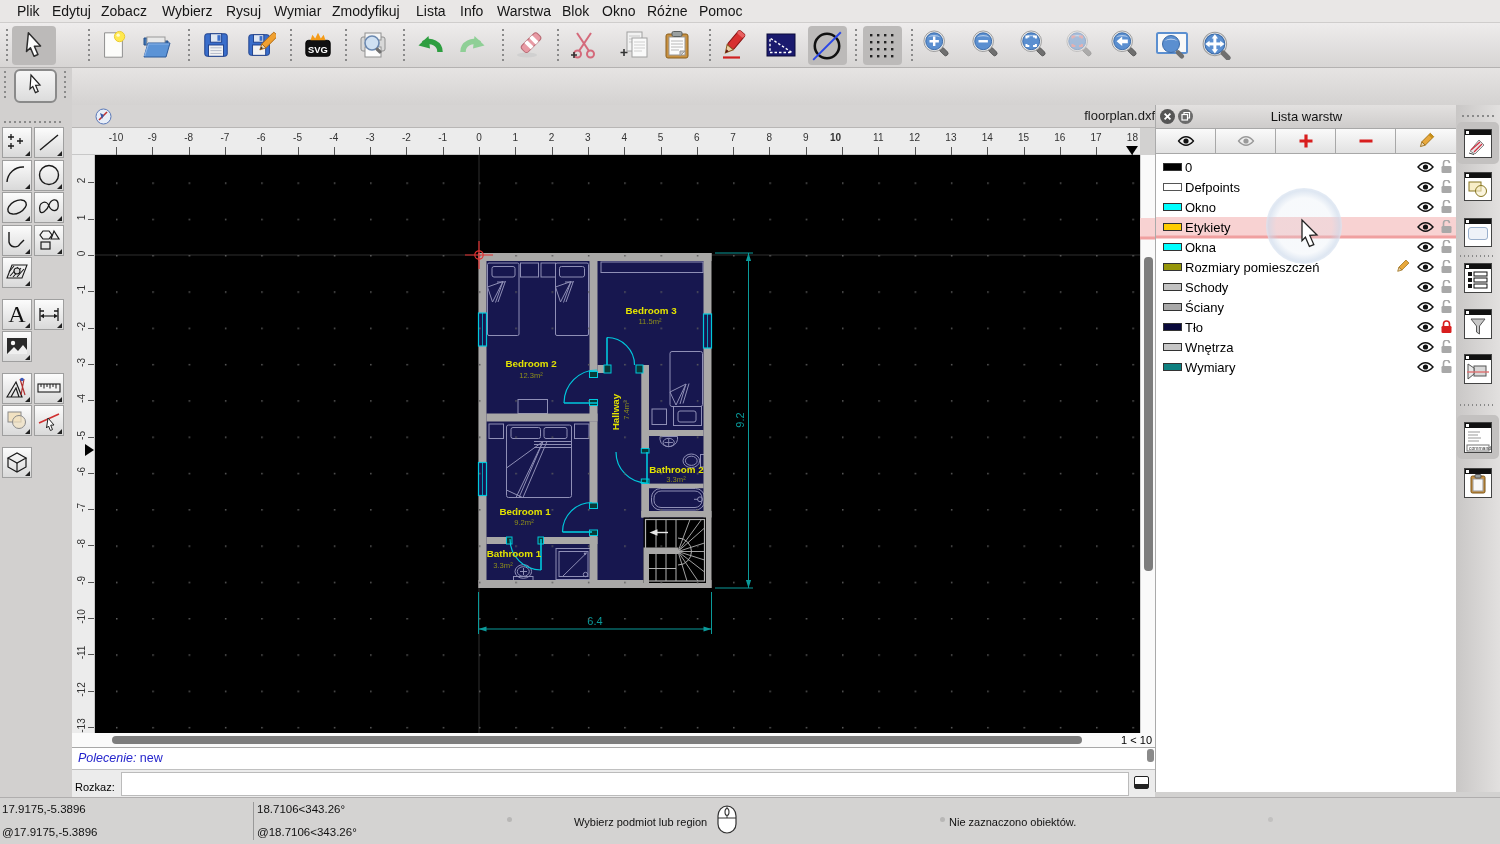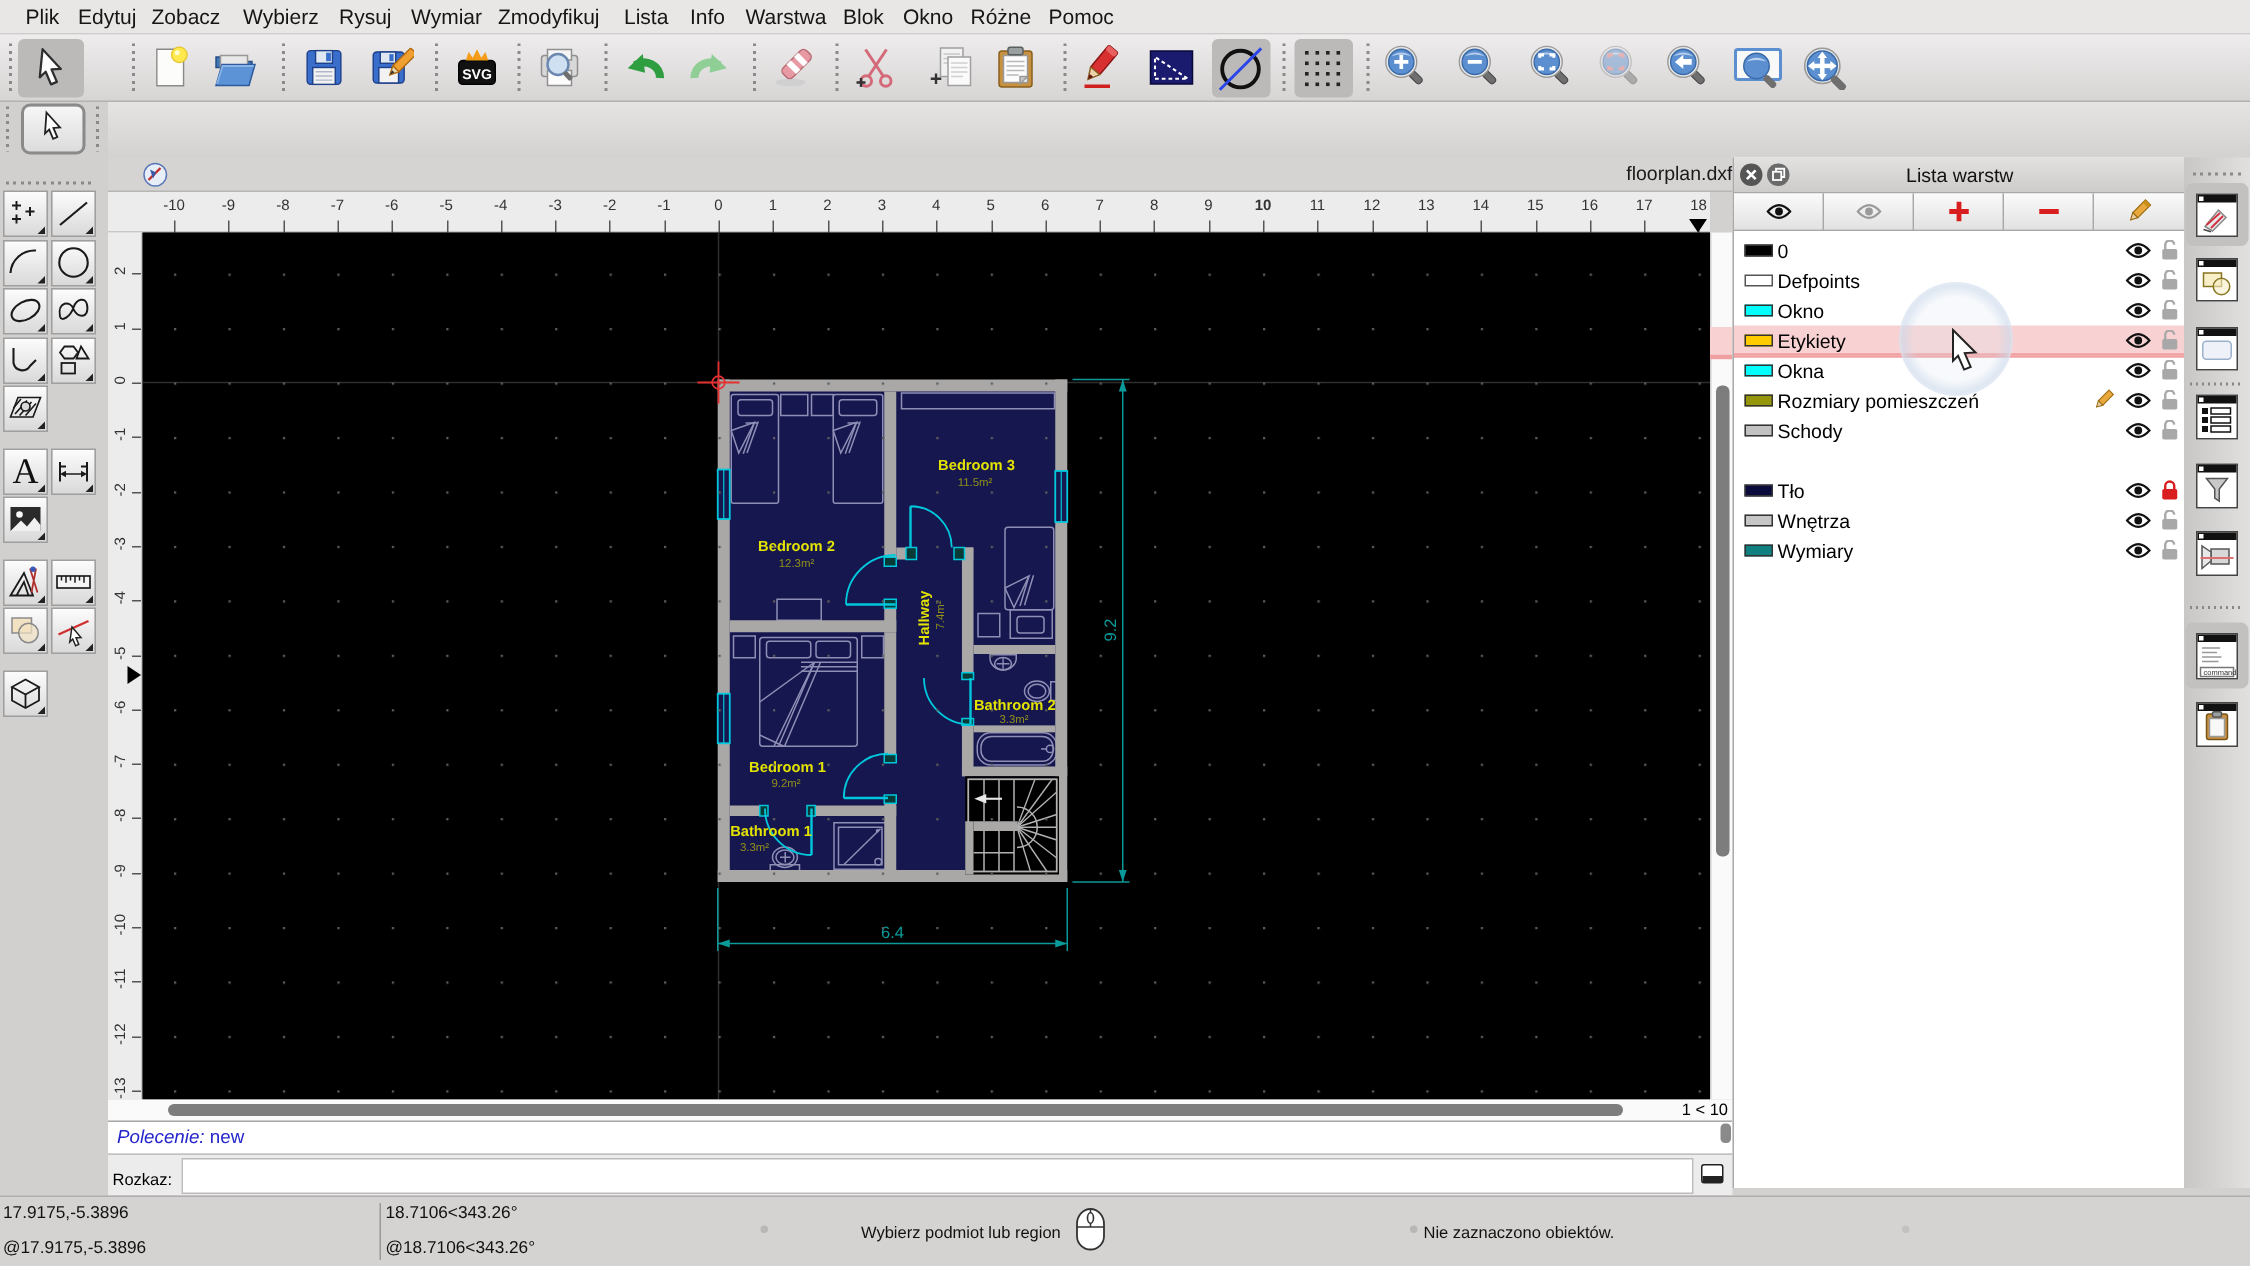--- a/index.html
+++ b/index.html
@@ -445,21 +445,21 @@
     <div class="rnum" style="left:576.5px; top:4px; width:24px; text-align:center;">5</div>
     <div style="position:absolute; left:588.5px; top:19px; width:1px; height:8px; background:#555;"></div>
     <div class="rnum" style="left:612.8px; top:4px; width:24px; text-align:center;">6</div>
     <div style="position:absolute; left:624.8px; top:19px; width:1px; height:8px; background:#555;"></div>
     <div class="rnum" style="left:649.1px; top:4px; width:24px; text-align:center;">7</div>
     <div style="position:absolute; left:661.1px; top:19px; width:1px; height:8px; background:#555;"></div>
     <div class="rnum" style="left:685.4px; top:4px; width:24px; text-align:center;">8</div>
     <div style="position:absolute; left:697.4px; top:19px; width:1px; height:8px; background:#555;"></div>
     <div class="rnum" style="left:721.7px; top:4px; width:24px; text-align:center;">9</div>
     <div style="position:absolute; left:733.7px; top:19px; width:1px; height:8px; background:#555;"></div>
-    <div class="rnum" style="left:758.0px; top:4px; width:24px; text-align:center;font-weight:bold;">10</div>
+    <div class="rnum" style="left:758.0px; top:4px; width:24px; text-align:left;font-weight:bold;">10</div>
     <div style="position:absolute; left:770.0px; top:19px; width:1px; height:8px; background:#555;"></div>
     <div class="rnum" style="left:794.3px; top:4px; width:24px; text-align:center;">11</div>
     <div style="position:absolute; left:806.3px; top:19px; width:1px; height:8px; background:#555;"></div>
     <div class="rnum" style="left:830.6px; top:4px; width:24px; text-align:center;">12</div>
     <div style="position:absolute; left:842.6px; top:19px; width:1px; height:8px; background:#555;"></div>
     <div class="rnum" style="left:866.9px; top:4px; width:24px; text-align:center;">13</div>
     <div style="position:absolute; left:878.9px; top:19px; width:1px; height:8px; background:#555;"></div>
     <div class="rnum" style="left:903.2px; top:4px; width:24px; text-align:center;">14</div>
     <div style="position:absolute; left:915.2px; top:19px; width:1px; height:8px; background:#555;"></div>
     <div class="rnum" style="left:939.5px; top:4px; width:24px; text-align:center;">15</div>
@@ -817,20 +817,32 @@
       <div class="lname">Schody</div>
       <div style="position:absolute; left:261px; top:4px; line-height:0;"><svg width="17" height="12" viewBox="0 0 17 12">
           <path d="M1,6 Q8.5,-2.5 16,6 Q8.5,14.5 1,6 Z" fill="none" stroke="#111" stroke-width="1.4"></path>
           <circle cx="8.5" cy="6" r="2.6" fill="#111"></circle>
         </svg></div>
       <div style="position:absolute; left:284px; top:3px; line-height:0;"><svg width="13" height="14" viewBox="0 0 13 14">
           <path d="M3.5,6 V3.5 a3,3 0 0 1 6,-0.4" fill="none" stroke="#a8a8a8" stroke-width="1.6"></path>
           <rect x="1.5" y="6" width="10" height="7" rx="1.2" fill="#a8a8a8"></rect>
         </svg></div>
     </div>
+    <div class="lrow" style="top:192px; ">
+      <div class="lsw" style="background:#a8a8a8; border-color:#333;"></div>
+      <div class="lname">Ściany</div>
+      <div style="position:absolute; left:261px; top:4px; line-height:0;"><svg width="17" height="12" viewBox="0 0 17 12">
+          <path d="M1,6 Q8.5,-2.5 16,6 Q8.5,14.5 1,6 Z" fill="none" stroke="#111" stroke-width="1.4"></path>
+          <circle cx="8.5" cy="6" r="2.6" fill="#111"></circle>
+        </svg></div>
+      <div style="position:absolute; left:284px; top:3px; line-height:0;"><svg width="13" height="14" viewBox="0 0 13 14">
+          <path d="M3.5,6 V3.5 a3,3 0 0 1 6,-0.4" fill="none" stroke="#a8a8a8" stroke-width="1.6"></path>
+          <rect x="1.5" y="6" width="10" height="7" rx="1.2" fill="#a8a8a8"></rect>
+        </svg></div>
+    </div>
     <div class="lrow" style="top:212px; ">
       <div class="lsw" style="background:#0a0a3c; border-color:#333;"></div>
       <div class="lname">Tło</div>
       <div style="position:absolute; left:261px; top:4px; line-height:0;"><svg width="17" height="12" viewBox="0 0 17 12">
           <path d="M1,6 Q8.5,-2.5 16,6 Q8.5,14.5 1,6 Z" fill="none" stroke="#111" stroke-width="1.4"></path>
           <circle cx="8.5" cy="6" r="2.6" fill="#111"></circle>
         </svg></div>
       <div style="position:absolute; left:284px; top:3px; line-height:0;"><svg width="13" height="14" viewBox="0 0 13 14">
           <path d="M3.5,6 v-2 a3,3 0 0 1 6,0 v2" fill="none" stroke="#d81e1e" stroke-width="1.6"></path>
           <rect x="1.5" y="6" width="10" height="7" rx="1.2" fill="#d81e1e"></rect>

